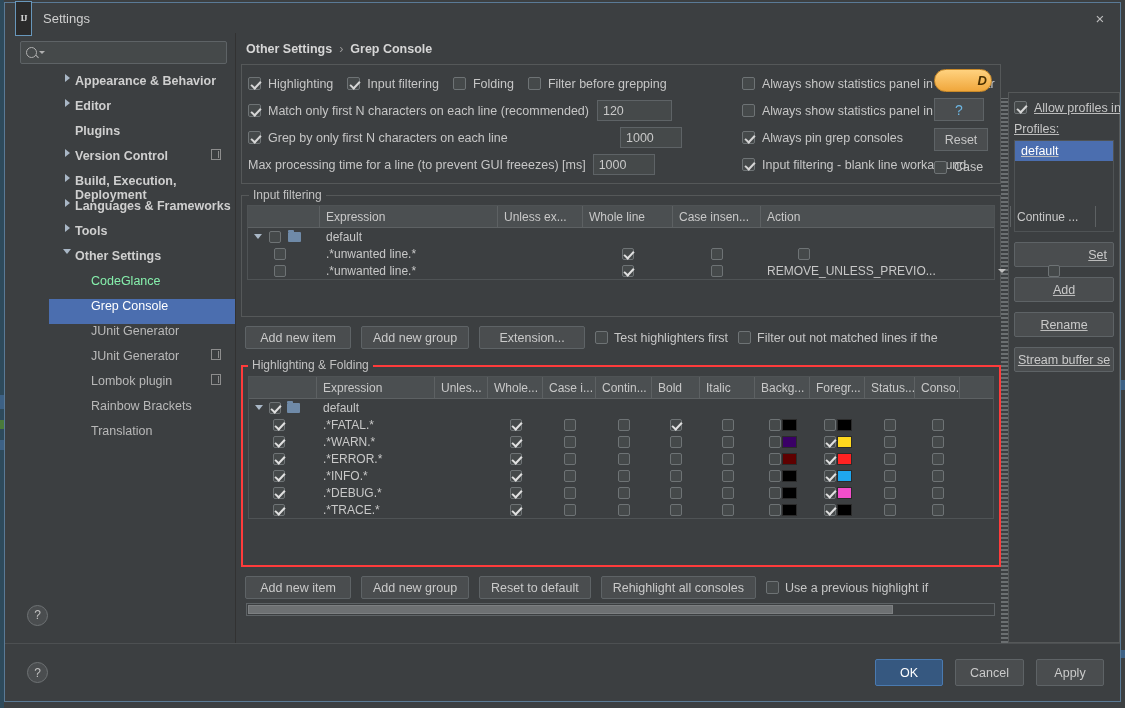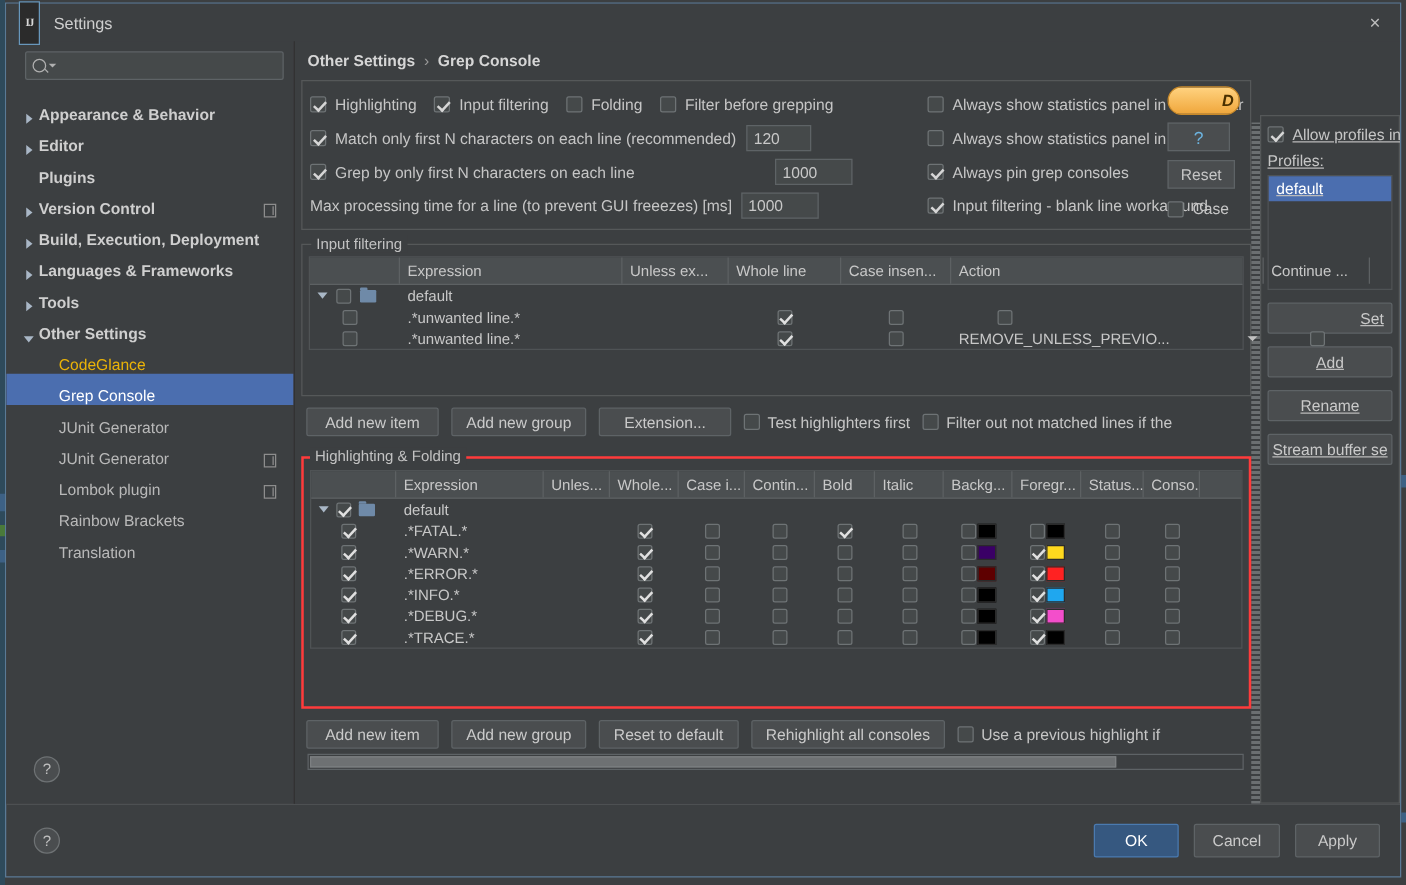--- a/index.html
+++ b/index.html
@@ -41,33 +41,33 @@
   .search-box {
     height:23px; background:#45494a; border:1px solid #5e6366; border-radius:2px;
     display:flex; align-items:center; padding:0 5px; color:#9a9a9a;
   }
   .search-box .mag { width:11px; height:11px; border:1.4px solid #b0b0b0; border-radius:50%; position:relative; flex:0 0 11px;}
   .search-box .mag::after { content:""; position:absolute; width:4px; height:1.4px; background:#b0b0b0; transform:rotate(45deg); right:-3px; bottom:0px;}
   .search-box .caret { margin-left:2px; border-left:3px solid transparent; border-right:3px solid transparent; border-top:3px solid #b0b0b0; }
   .search-box input { flex:1; background:transparent; border:none; outline:none; color:#c8c8c8; font-size:12px; font-family:"Liberation Sans",sans-serif; padding-left:4px;}
 
   .nav { flex:1; overflow:hidden; }
-  .nav-item { height:25px; display:flex; align-items:flex-end; padding-left:10px; position:relative; cursor:default; }
+  .nav-item { height:25px; display:flex; align-items:flex-start; padding-left:10px; position:relative; cursor:default;margin-left:44px; }
   .nav-item .tw { width:16px; flex:0 0 16px; display:flex; align-items:center; justify-content:center; }
   .tri-right { width:0;height:0;border-left:5px solid #a9b7c6;border-top:4px solid transparent;border-bottom:4px solid transparent;}
   .tri-down { width:0;height:0;border-top:5px solid #a9b7c6;border-left:4px solid transparent;border-right:4px solid transparent;}
   .nav-item .lbl { font-size:12.5px; color:#c4c4c4; }
   .nav-item.bold .lbl { font-weight:bold; color:#cfcfcf; }
   .nav-item.child { padding-left:42px; }
   .nav-item.child .lbl { color:#b9b9b9; }
   .nav-item.selected { background:#4b6eaf; }
   .nav-item.selected .lbl { color:#ffffff; }
   .nav-item .plugin-mark { position:absolute; right:14px; width:10px; height:11px; border:1px solid #8d8d8d; }
   .nav-item .plugin-mark::before{content:"";position:absolute;left:1px;top:1px;width:5px;height:7px;border-right:1px solid #8d8d8d;}
-  .nav-item.codeglance .lbl { color:#eab308; }
+  .nav-item.codeglance .lbl { color:#86efac; }
 
   .help-wrap { height:56px; display:flex; align-items:center; padding-left:22px; }
   .help-circle { width:21px;height:21px;border-radius:50%;border:1px solid #6e7274;background:#4a4d4f;display:flex;align-items:center;justify-content:center;color:#c0c0c0;font-size:12px;}
 
   
   #content { flex:1; min-width:0; display:flex; flex-direction:column; border-left:1px solid #323232; background:#3c3f41; position:relative; }
   #breadcrumb { height:31px; flex:0 0 31px; display:flex; align-items:center; padding-left:10px; font-weight:bold; font-size:12.5px; color:#d6d6d6; gap:7px;}
   #breadcrumb .sep { font-weight:normal; color:#9a9a9a; }
 
   #panes { flex:1; display:flex; min-height:0; position:relative; overflow:hidden;}
@@ -281,21 +281,21 @@
                     </span>
                     <span style="display: flex; align-items: center; margin-right: 14px;">
                       <span class="cb"></span>
                       <span class="opt-lbl">Filter before grepping</span>
                     </span>
                   </div>
 
                 <div class="opt-row">
                   <span class="cb on"></span>
                   <span class="opt-lbl">Match only first N characters on each line (recommended)</span>
-                  <span class="numfield" style="width:52px;margin-left:8px;">120</span>
+                  <span class="numfield" style="width:75px;margin-left:8px;">120</span>
                 </div>
 
                 <div class="opt-row">
                   <span class="cb on"></span>
                   <span class="opt-lbl" style="width:352px;">Grep by only first N characters on each line</span>
                   <span class="numfield" style="width:62px;">1000</span>
                 </div>
 
                 <div class="opt-row">
                   <span class="opt-lbl" style="margin-left:0;">Max processing time for a line (to prevent GUI freeezes) [ms]</span>

